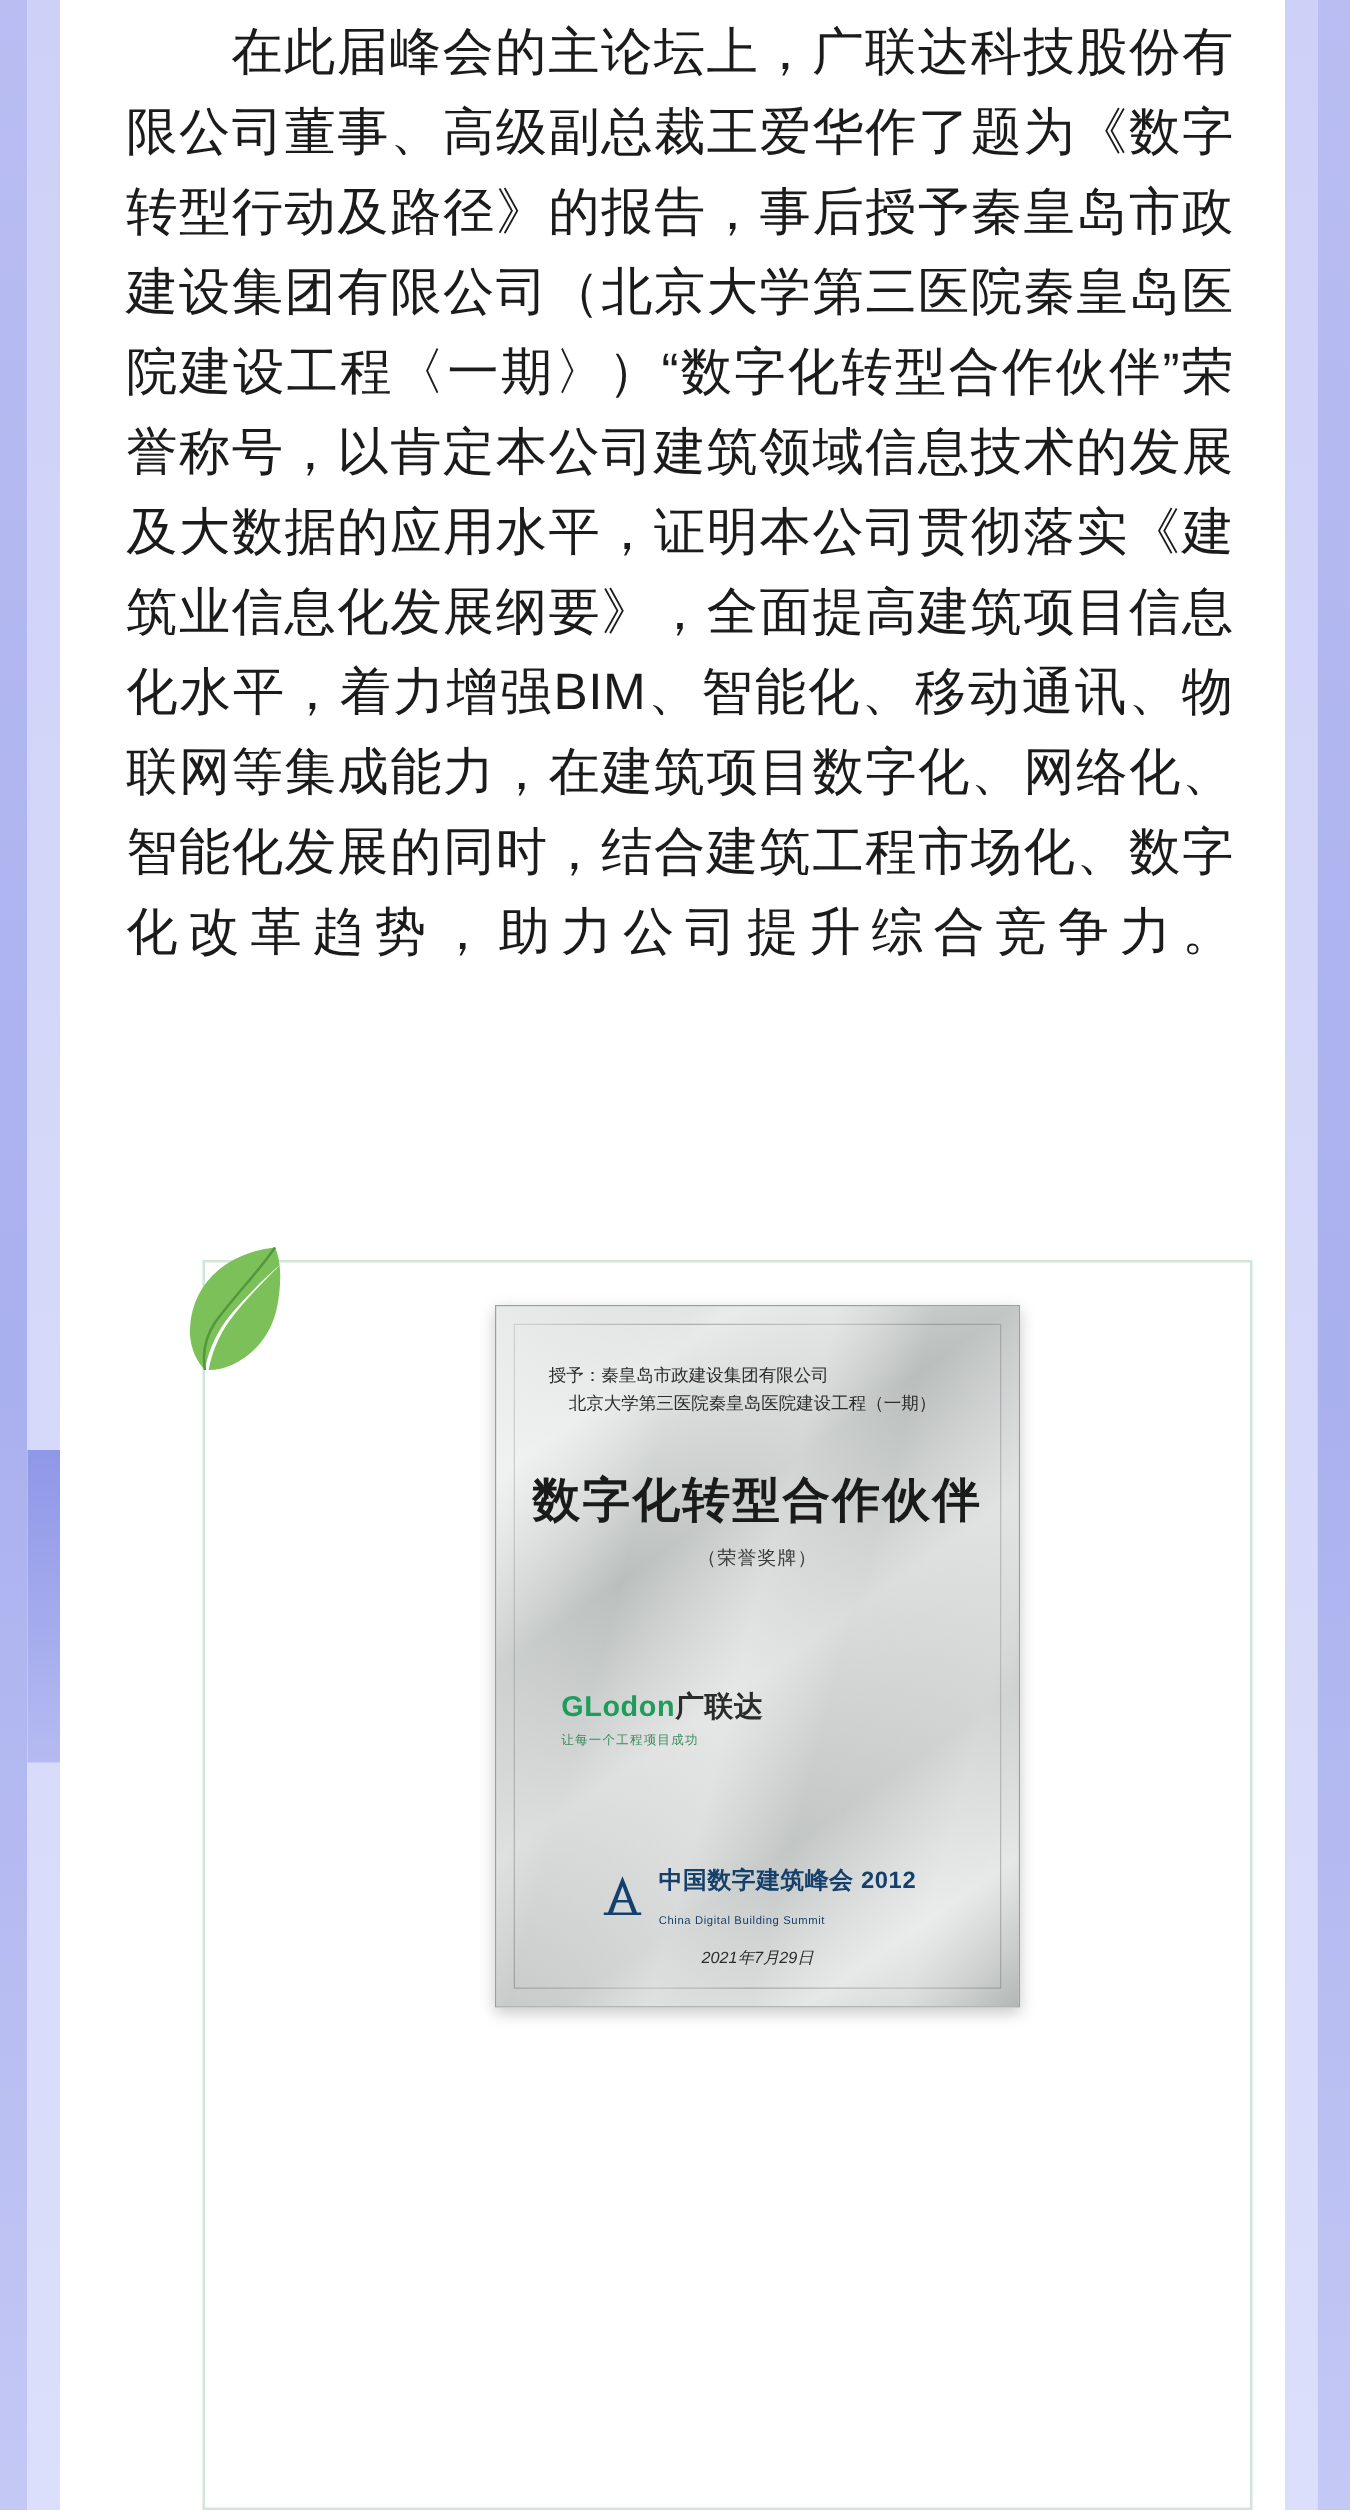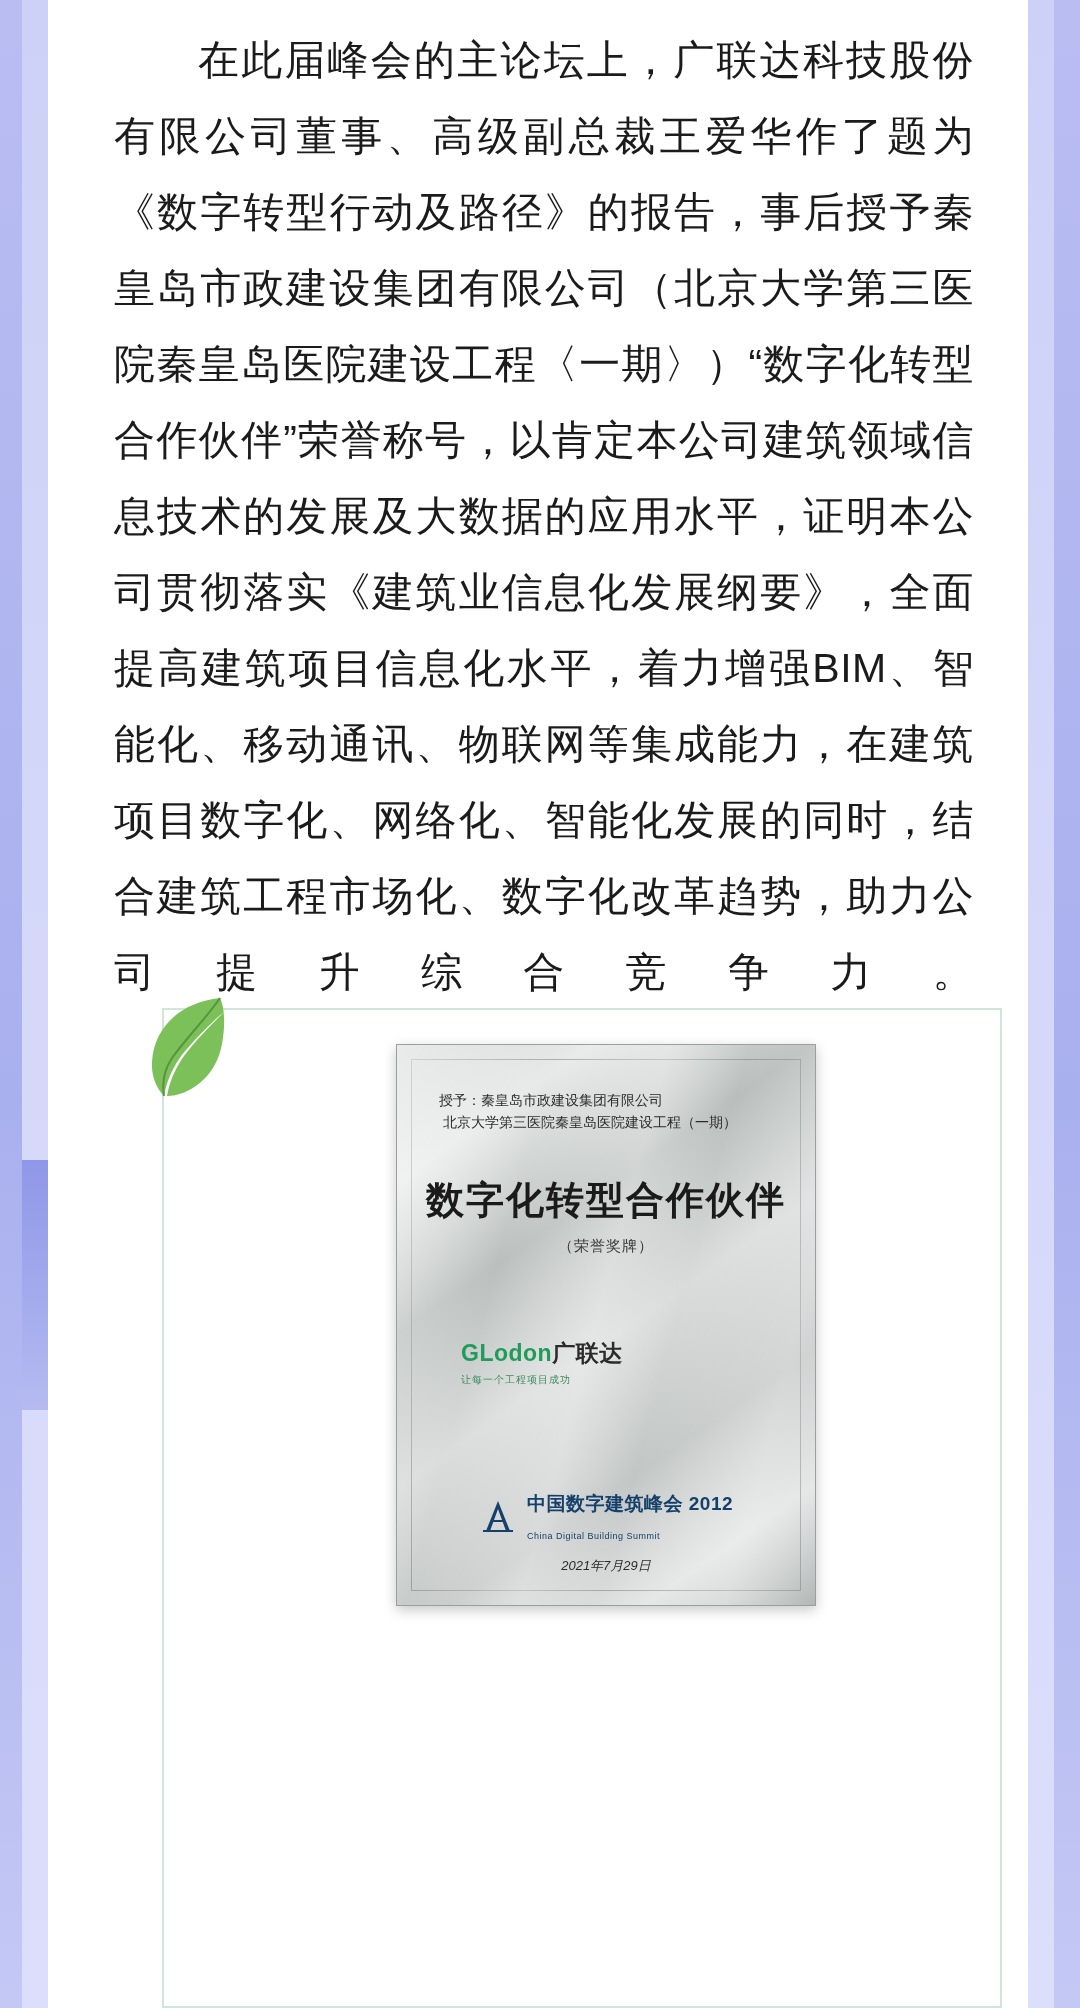--- a/index.html
+++ b/index.html
@@ -68,25 +68,25 @@
     top: 0;
     bottom: 0;
   }
   .article {
     position: absolute;
     left: 38px;
     right: 22px;
     top: 8px;
   }
   .article p {
-    margin: 14px;
+    margin: 1px;
     color: #1b1b1b;
     font-family: "Liberation Sans", sans-serif;
     font-size: 41px;
-    line-height: 76px;
+    line-height: 64px;
     text-align: justify;
     text-align-last: justify;
     text-indent: 84px;
     letter-spacing: 0.5px;
   }
 
   
   .award-card {
     position: absolute;
     left: 100px;
@@ -150,21 +150,21 @@
   .plaque-award-to {
     position: absolute;
     left: 42px;
     top: 44px;
     right: 30px;
     color: #2b2b2b;
     font-size: 14px;
     line-height: 22px;
     white-space: nowrap;
   }
-  .plaque-award-to .line2 { margin-left: 4px; }
+  .plaque-award-to .line2 { margin-left: 16px; }
   .plaque-main {
     position: absolute;
     left: 0;
     right: 0;
     top: 130px;
     text-align: center;
     color: #1a1a1a;
     font-size: 38px;
     font-weight: bold;
     letter-spacing: 2px;
@@ -182,23 +182,22 @@
   .logo-row {
     position: absolute;
     left: 0;
     right: 0;
     top: 285px;
     height: 90px;
   }
   .logo-glodon {
     position: absolute;
     left: 52px;
-    top: 8px;
+    top: 20px;
     text-align: left;
-    margin-left: 12px;
   }
   .logo-glodon .g-main {
     font-size: 23px;
     font-weight: bold;
     color: #1f9b5a;
     letter-spacing: 0.5px;
   }
   .logo-glodon .g-main .dark { color: #2b2b2b; }
   .logo-glodon .g-slogan {
     margin-top: 4px;

